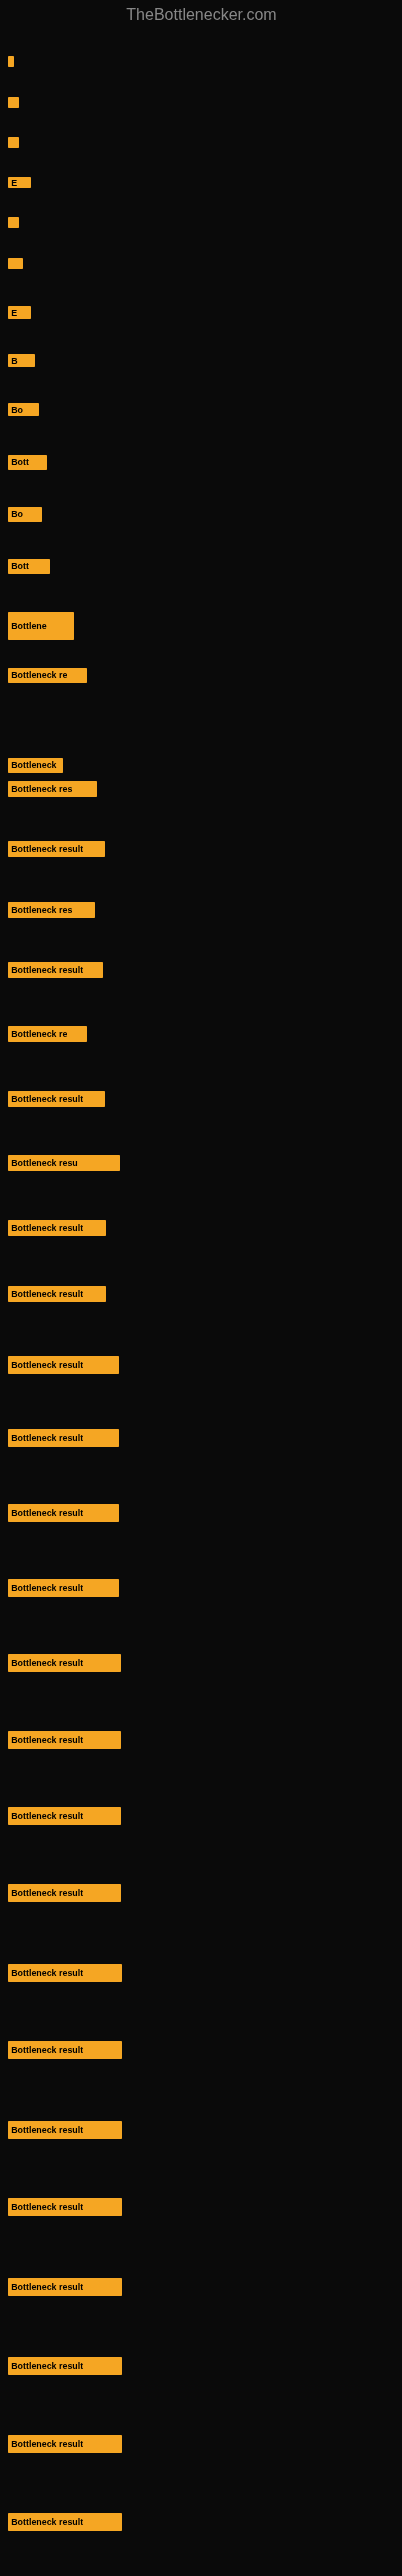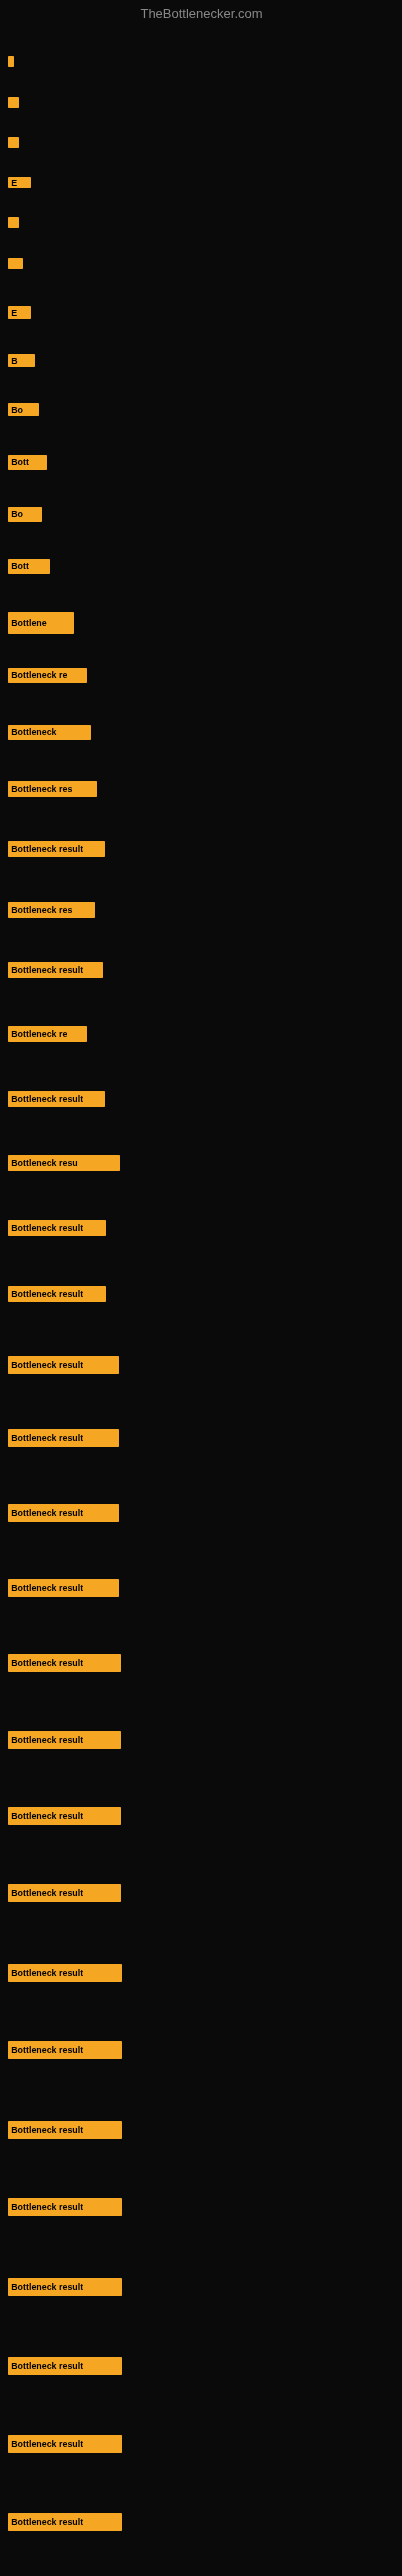--- a/index.html
+++ b/index.html
@@ -11,21 +11,21 @@
     body {
       background-color: #0a0a0a;
       width: 403px;
       min-height: 2576px;
       font-family: Arial, sans-serif;
       position: relative;
     }
 
     .site-title {
       color: #888;
-      font-size: 13px;
+      font-size: 16px;
       text-align: center;
       padding: 6.4px 0 3.2px 0;
     }
 
     .chart-area {
       background-color: #0a0a0a;
       width: 403px;
       height: 2576px;
       position: relative;
       overflow: hidden;
@@ -73,27 +73,27 @@
     </div>
     <div class="bar-item" style="top: 455px; width: 39px; height: 14.5px;">
       <span class="bar-label">Bott</span>
     </div>
     <div class="bar-item" style="top: 507px; width: 34px; height: 14.5px;">
       <span class="bar-label">Bo</span>
     </div>
     <div class="bar-item" style="top: 559px; width: 42px; height: 14.5px;">
       <span class="bar-label">Bott</span>
     </div>
-    <div class="bar-item" style="top: 612px; width: 66px; height: 22px;">
+    <div class="bar-item" style="top: 612px; width: 66px; height: 28px;">
       <span class="bar-label">Bottlene</span>
     </div>
     <div class="bar-item" style="top: 668px; width: 79px; height: 14.5px;">
       <span class="bar-label">Bottleneck re</span>
     </div>
-    <div class="bar-item" style="top: 725px; width: 83px; height: 14.5px;">
+    <div class="bar-item" style="top: 758px; width: 55px; height: 14.5px;">
       <span class="bar-label">Bottleneck</span>
     </div>
     <div class="bar-item" style="top: 781px; width: 89px; height: 16px;">
       <span class="bar-label">Bottleneck res</span>
     </div>
     <div class="bar-item" style="top: 841px; width: 97px; height: 16px;">
       <span class="bar-label">Bottleneck result</span>
     </div>
     <div class="bar-item" style="top: 902px; width: 87px; height: 16px;">
       <span class="bar-label">Bottleneck res</span>

